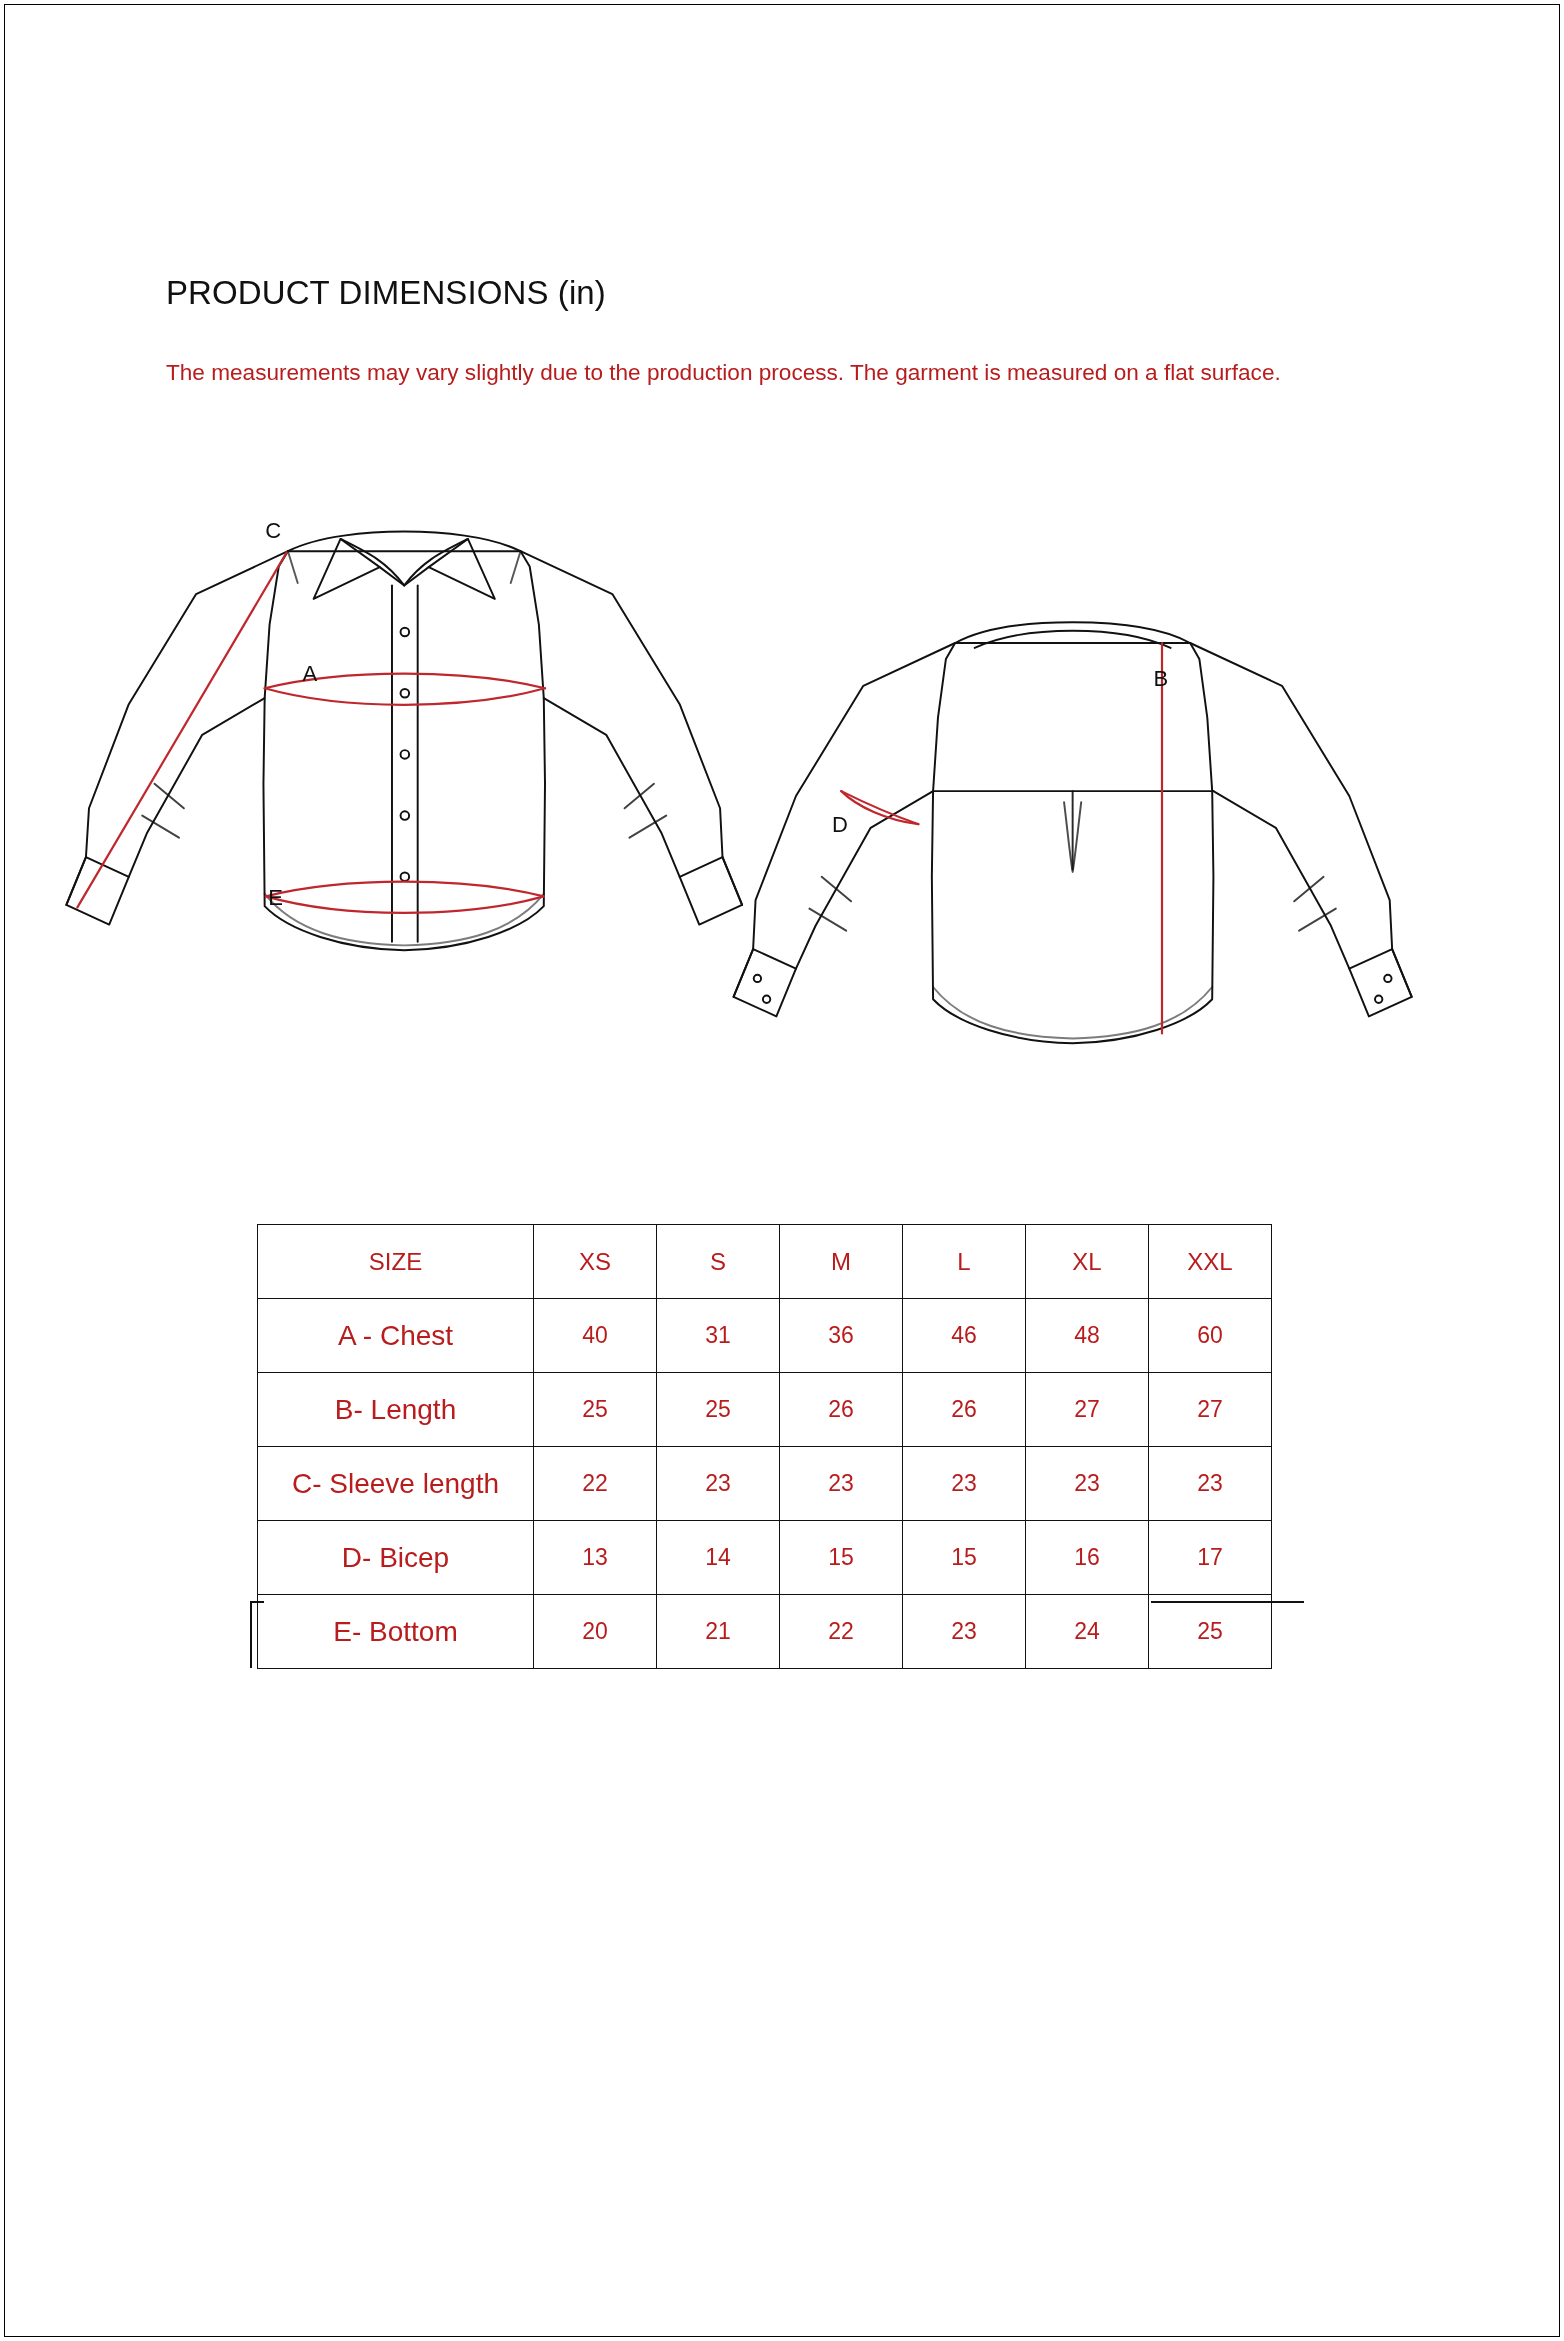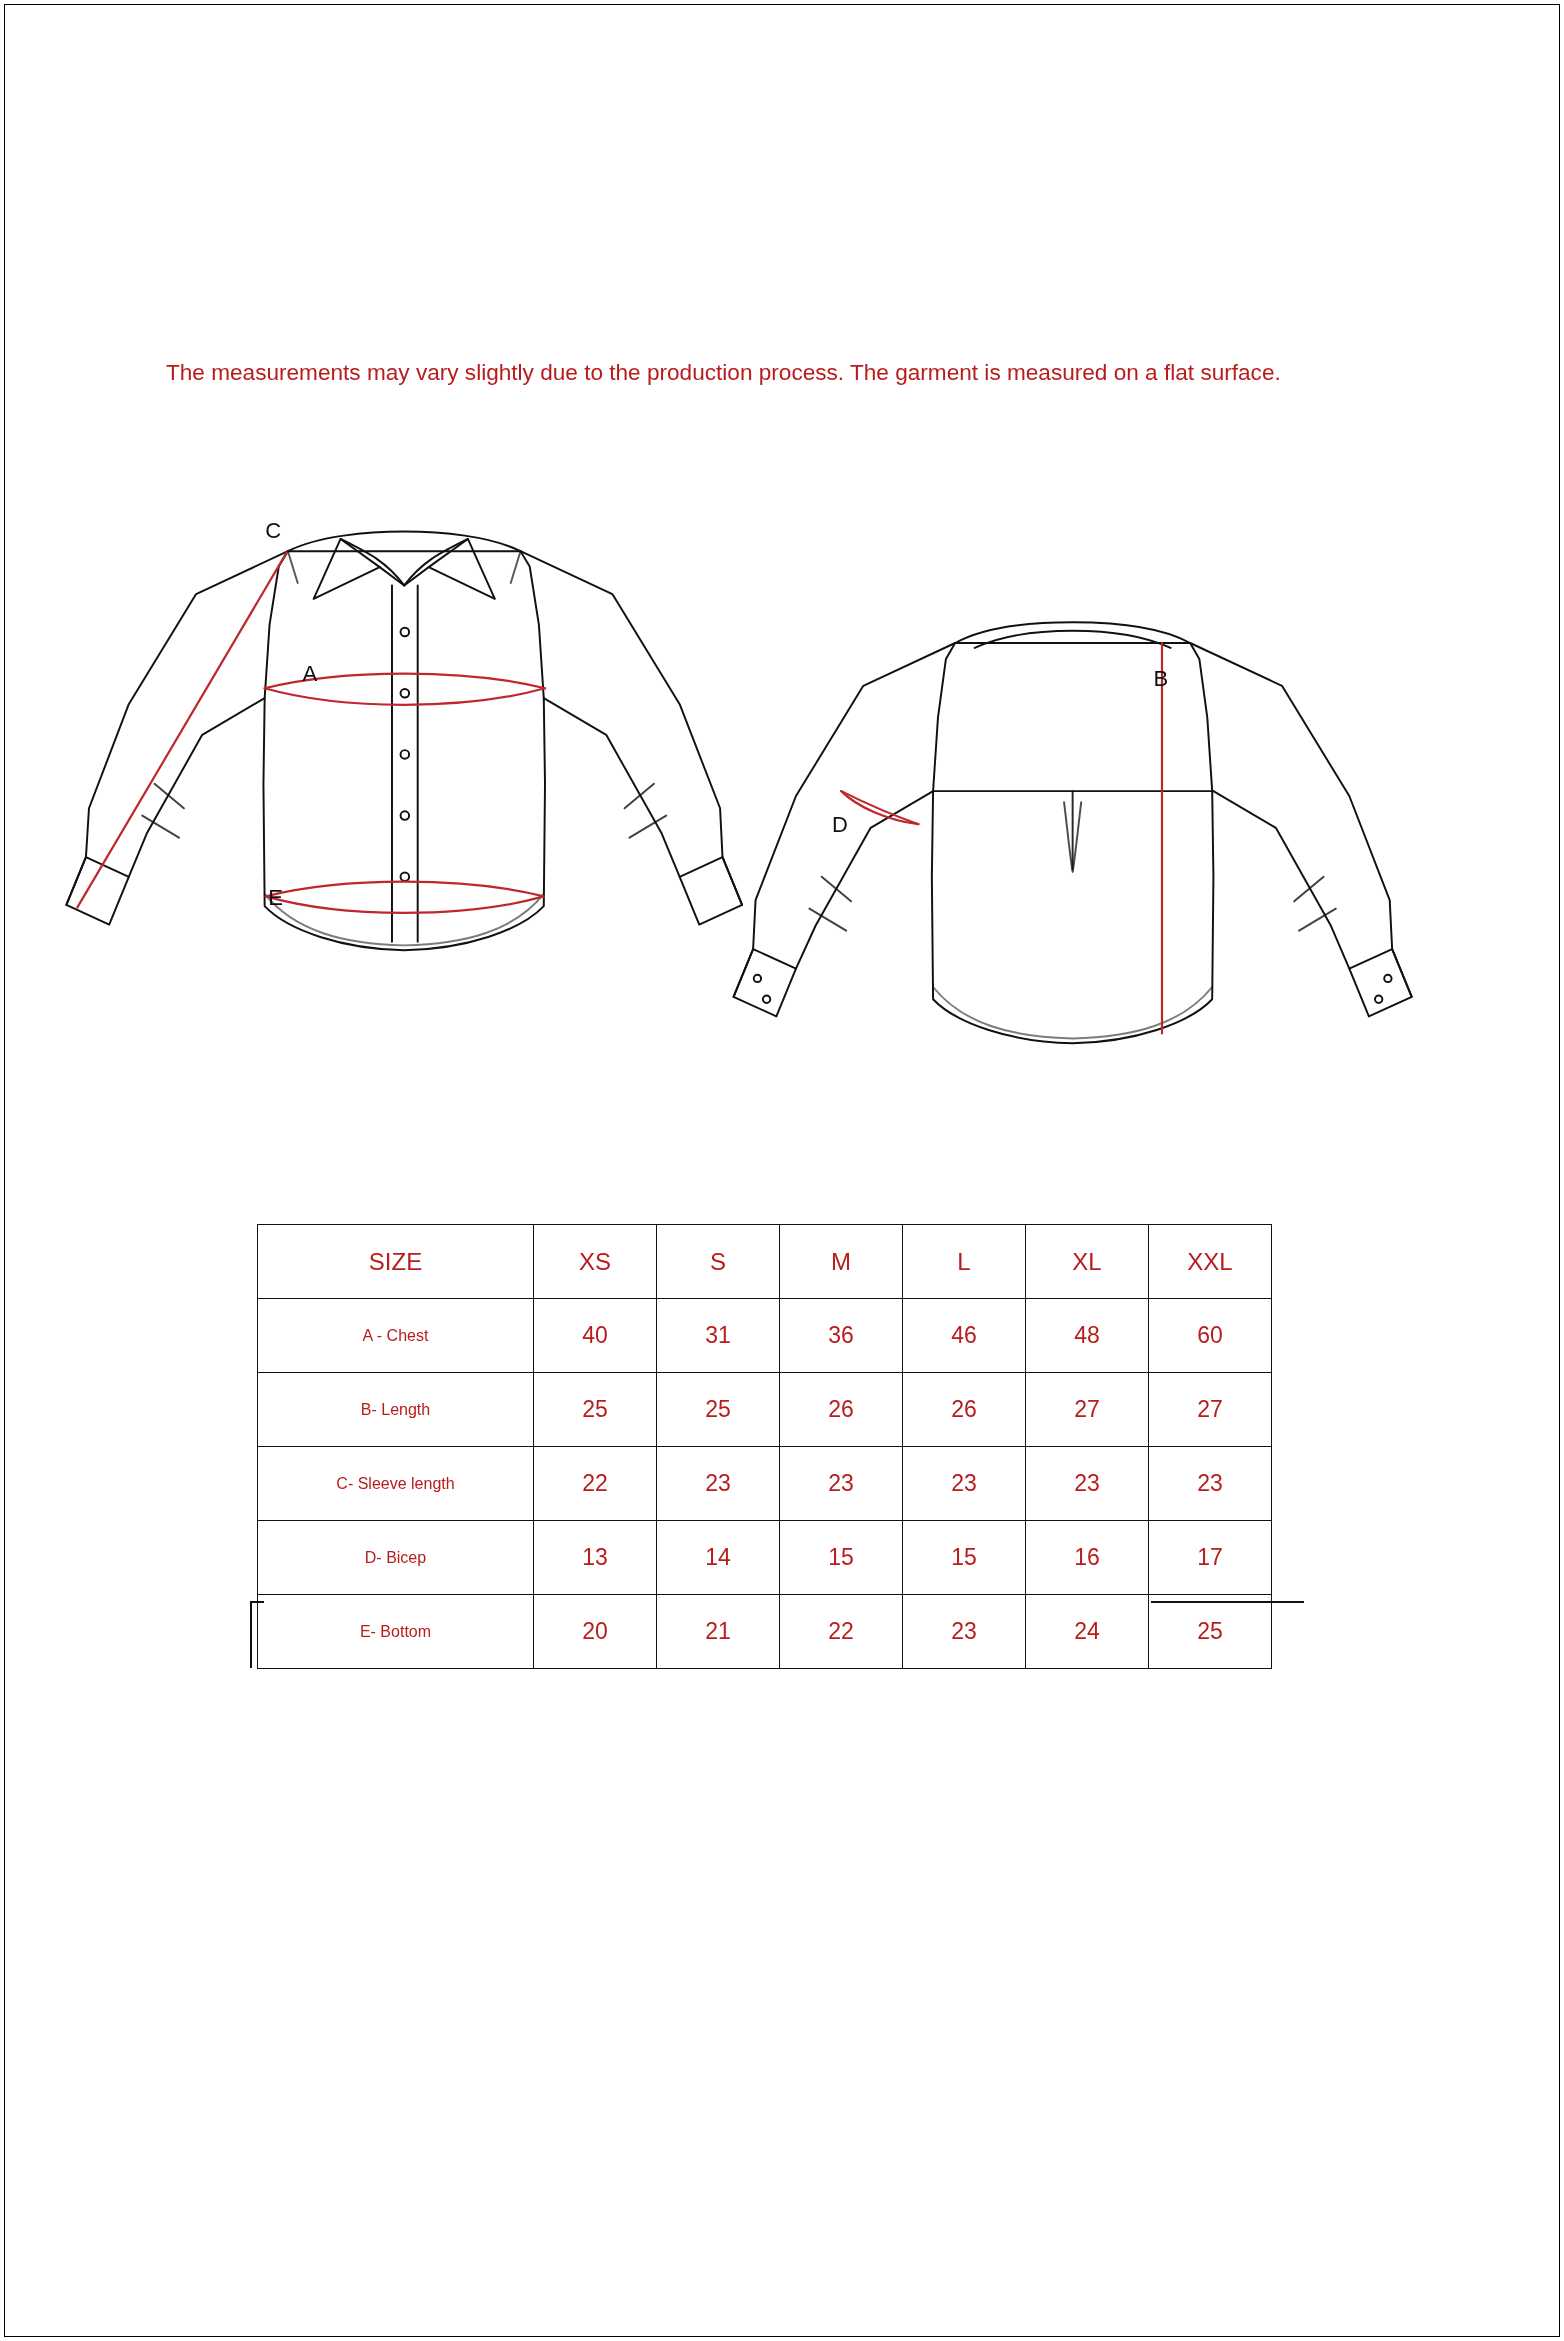--- a/index.html
+++ b/index.html
@@ -67,21 +67,21 @@
     text-align: center;
     vertical-align: middle;
     font-size: 23px;
     font-weight: 400;
     color: #b91c1c;
     height: 73px;
     padding: 0;
   }
   .size-table td.label-col {
     width: 275px;
-    font-size: 16px;
+    font-size: 28px;
   }
   .size-table td.size-col {
     width: 122px;
   }
   .size-table tr.header-row td {
     font-size: 24px;
   }
   
   .stray-line-left {
     position: absolute;
@@ -113,20 +113,21 @@
     font-family: "Liberation Sans", sans-serif;
   }
 </style>
 </head>
 <body>
 
 <div class="page">
 
   <div class="page-border"></div>
 
+  <div class="title">PRODUCT DIMENSIONS (in)</div>
   <div class="subtitle">The measurements may vary slightly due to the production process. The garment is measured on a flat surface.</div>
 
   <svg class="illustration" viewBox="0 0 2556 1240">
     <g fill="none" stroke="#111111" stroke-width="3.2" stroke-linejoin="round" stroke-linecap="round">
 
       <g>
 
         <path d="M470 180 L455 205 L440 300 L432 420 L430 560 L432 760 
                  C 470 800 560 830 660 832 
                  C 760 830 850 800 888 760 

